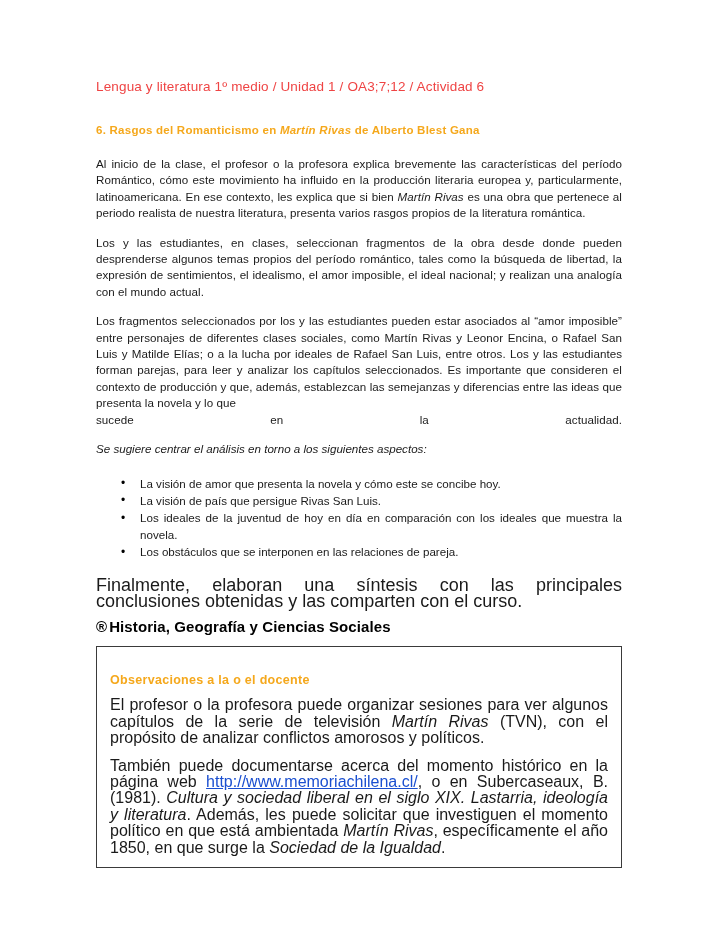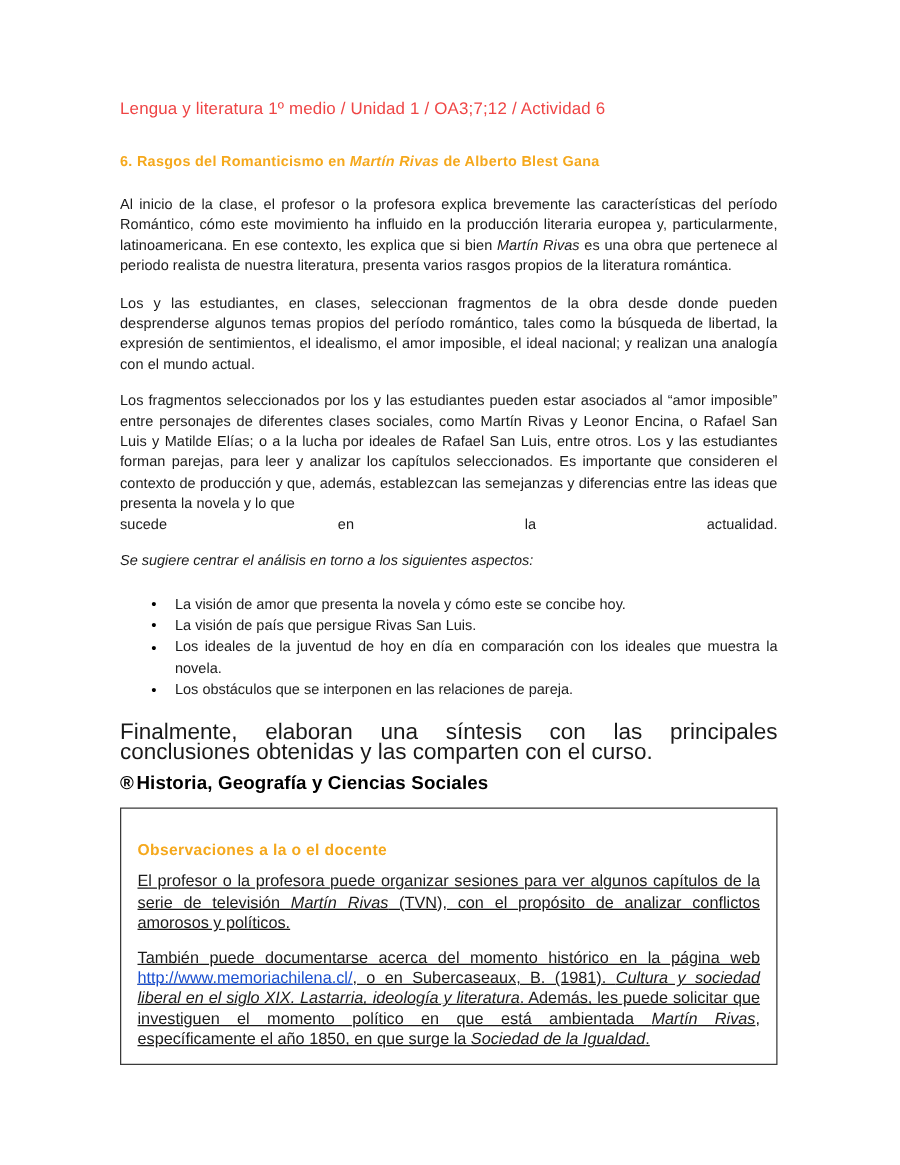--- a/index.html
+++ b/index.html
@@ -128,26 +128,25 @@
   }
   .obs-title {
     font-size: 12.5px;
     font-weight: bold;
     color: #f5a81c;
     line-height: 17px;
     letter-spacing: 0.3px;
     margin: 0 0 8px 0;
   }
   .obs-box p {
-    font-size: 13px;
+    font-size: 16px;
     line-height: 16.4px;
     text-align: justify;
     margin: 0 0 11px 0;
     color: #1a1a1a;
-    text-decoration: underline;
   }
   .obs-box p:last-child { margin-bottom: 0; }
   .obs-box .it { font-style: italic; }
   a.weblink {
     color: #1a4fd0;
     text-decoration: underline;
   }
 </style>
 </head>
 <body>

